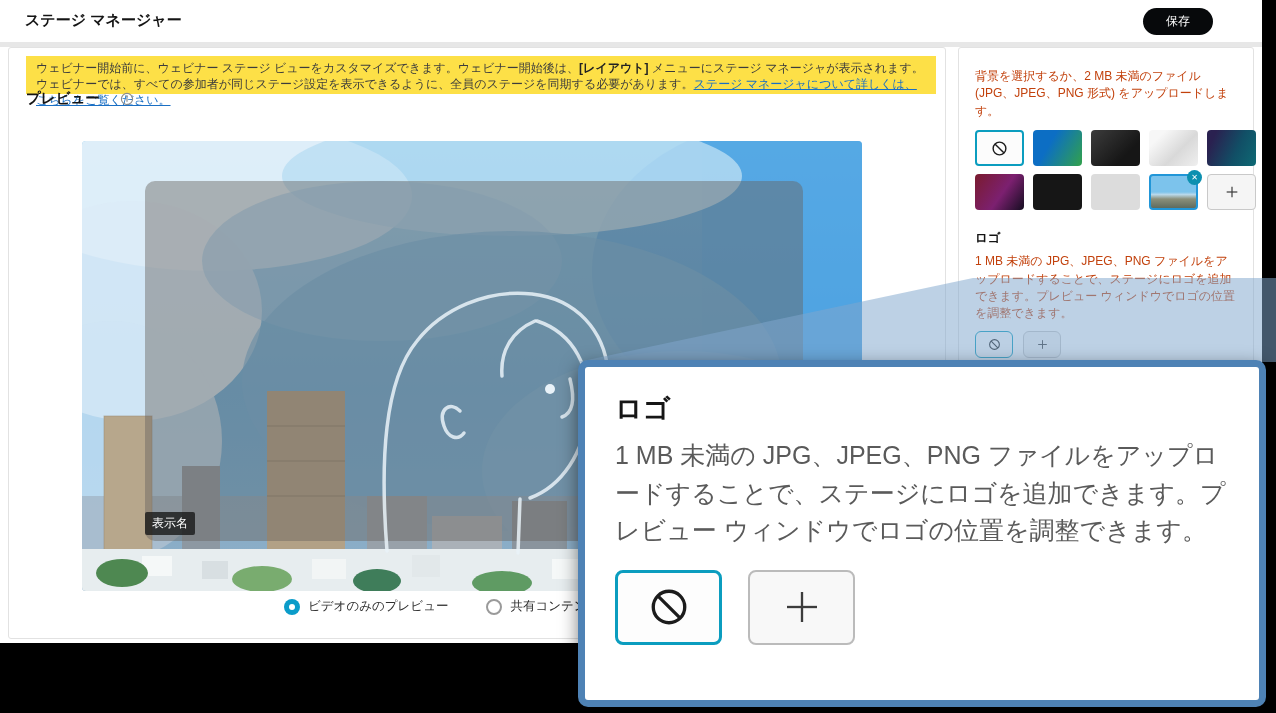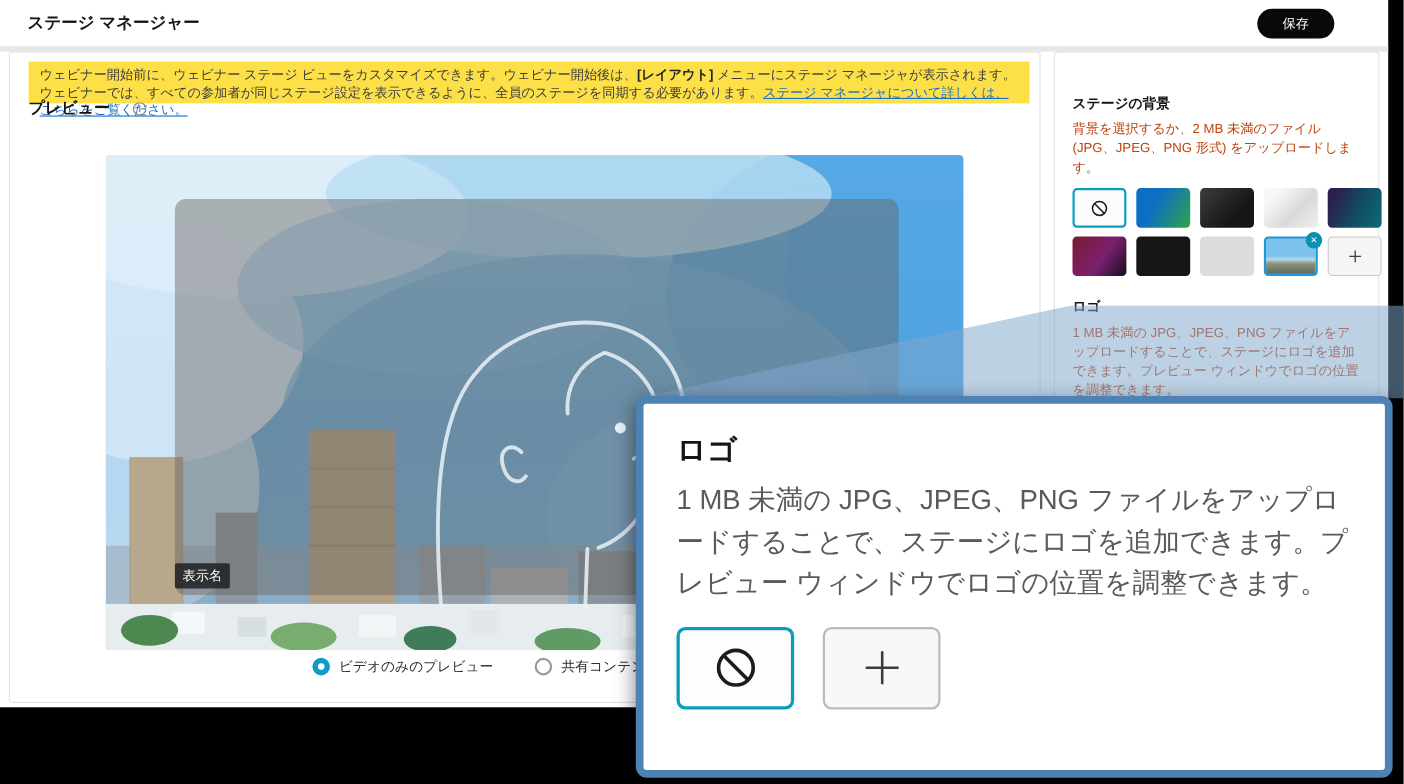--- a/index.html
+++ b/index.html
@@ -30,34 +30,34 @@
     background:#fde047; padding:5px 10px;
     font-size:12px; line-height:1.33; color:#3c3c3c;
   }
   .banner b { color:#222; }
   .banner a { color:#1a6fc4; text-decoration:underline; cursor:pointer; }
   .preview-title-row { left:17px; top:41px; display:flex; align-items:center; gap:20px; }
   .preview-title { font-size:14.5px; font-weight:bold; color:#141414; }
   .info-icon { width:14px; height:14px; color:#8a8a8a; }
 
   
-  .preview { left:87px; top:93px; width:780px; height:450px; border-radius:4px; overflow:hidden; }
+  .preview { left:73px; top:93px; width:780px; height:450px; border-radius:4px; overflow:hidden; }
   .preview svg { display:block; }
   .video-overlay-rect {
     left:63px; top:40px; width:658px; height:360px;
     background:rgba(104,100,96,0.45); border-radius:10px;
   }
   .display-name-badge {
     left:63px; top:371px; padding:3px 7px;
     background:rgba(22,22,22,0.78); color:#fff; font-size:12px; border-radius:2px;
   }
 
   
   .radio-row { left:275px; top:550px; display:flex; align-items:center; gap:38px; }
-  .radio-item { display:flex; align-items:flex-start; gap:8px; cursor:pointer; }
+  .radio-item { display:flex; align-items:center; gap:8px; cursor:pointer; }
   .radio-dot { width:16px; height:16px; border-radius:50%; position:relative; flex:0 0 auto; }
   .radio-dot.on { background:#0b9cc9; }
   .radio-dot.on::after {
     content:""; position:absolute; left:5px; top:5px; width:6px; height:6px;
     background:#fff; border-radius:50%;
   }
   .radio-dot.off { background:#fff; border:2px solid #9a9a9a; }
   .radio-label { font-size:12.5px; color:#2f2f2f; white-space:nowrap; }
 
   
@@ -226,21 +226,20 @@
       </div>
       <div class="radio-item">
         <span class="radio-dot off"></span>
         <span class="radio-label">共有コンテンツのプレビュー</span>
       </div>
     </div>
   </div>
 
   <div class="abs sidebar-card">
 
-    <div class="section-label">ステージの背景</div>
     <div class="section-desc">背景を選択するか、2 MB 未満のファイル (JPG、JPEG、PNG 形式) をアップロードします。</div>
 
     <div class="thumb-grid">
       <div class="thumb thumb-none">
         <svg viewBox="0 0 24 24" fill="none" stroke="currentColor" stroke-width="2">
           <circle cx="12" cy="12" r="9"></circle>
             <line x1="5.9" y1="5.9" x2="18.1" y2="18.1"></line>
         </svg>
       </div>
       <div class="thumb thumb-bluegreen"></div>

